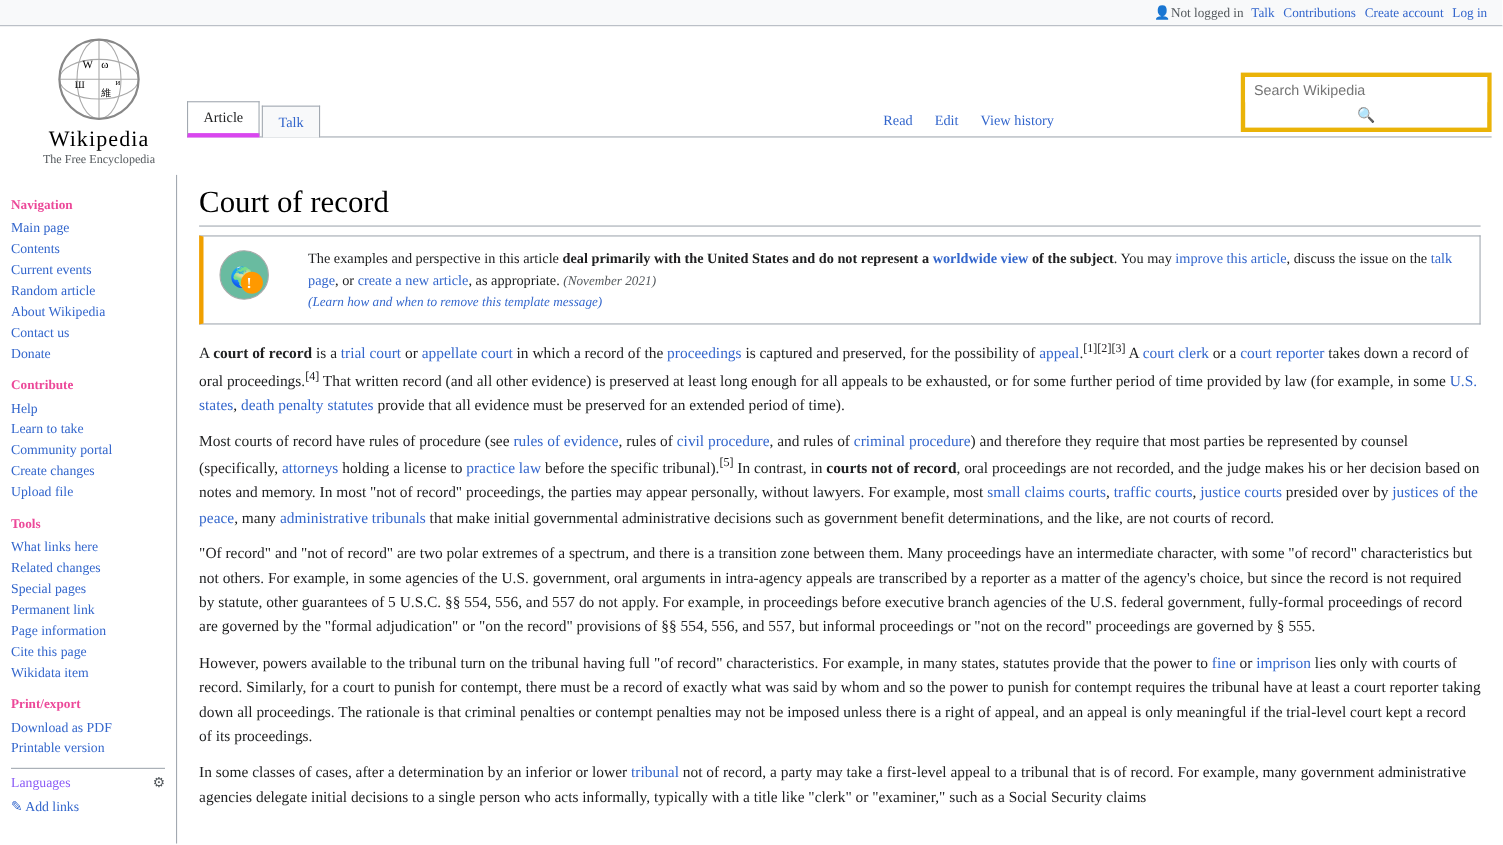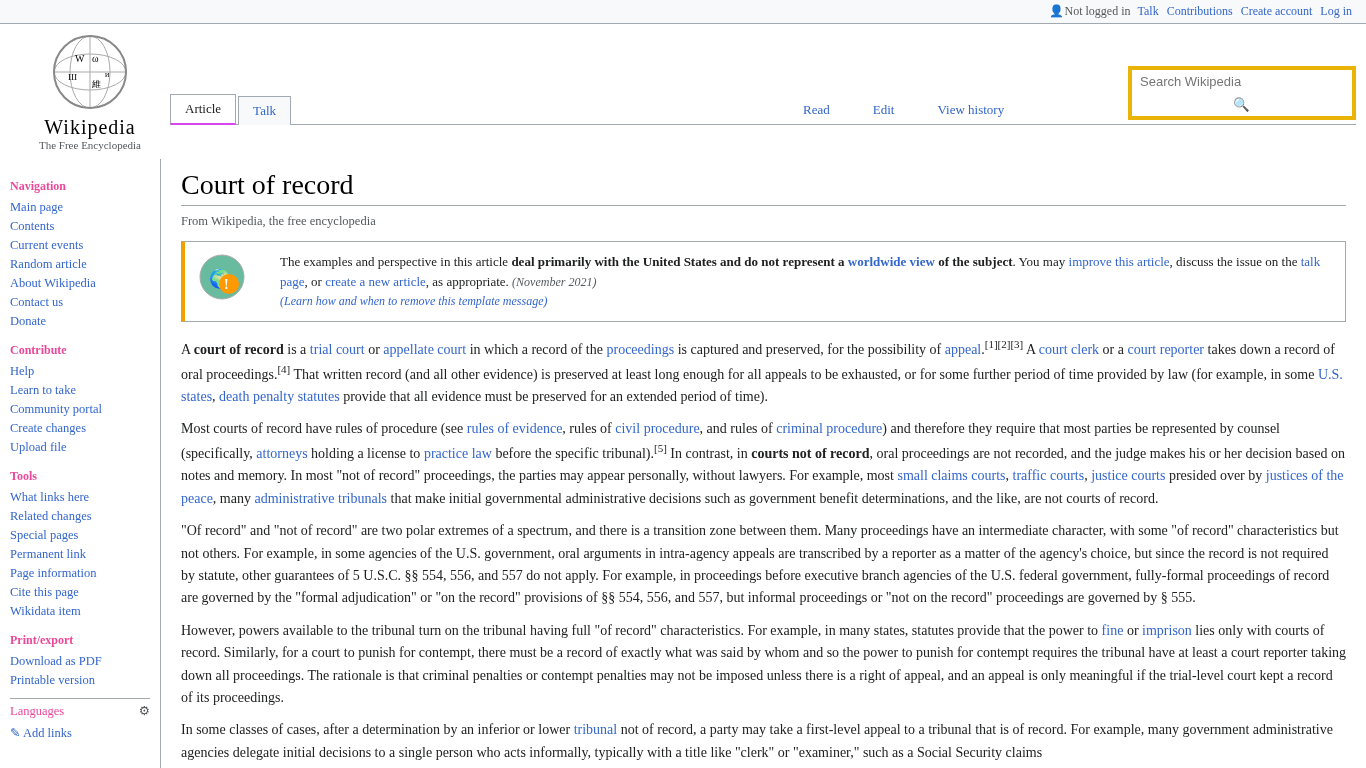--- a/index.html
+++ b/index.html
@@ -75,28 +75,27 @@
       border-bottom: none;
       background: #f8f9fa;
       margin-right: 2px;
       color: #3366cc;
       position: relative;
       bottom: -1px;
     }
     .tab.active {
       background: #fff;
       color: #202122;
-      border-bottom: 2px solid #d946ef;
+      border-bottom: 4px solid #d946ef;
       z-index: 1;
     }
     .tab-talk { background: #f8f9fa; }
     #view-tabs {
       display: flex;
       align-items: flex-end;
-      gap: 23px;
     }
     .view-tab {
       padding: 6px 10px;
       font-size: 13px;
       cursor: pointer;
       color: #3366cc;
     }
     #search-box {
       display: flex;
       align-items: center;
@@ -198,21 +197,21 @@
     h2 .edit-link { font-size: 13px; color: #3366cc; margin-left: 8px; font-family: sans-serif; }
     sup { font-size: 11px; }
     .lang-section {
       display: flex;
       justify-content: space-between;
       align-items: center;
       padding: 4px 0;
       margin-top: 8px;
       border-top: 1px solid #a2a9b1;
     }
-    .lang-label { font-size: 12.5px; color: #ec4899; }
+    .lang-label { font-size: 12.5px; color: #8b5cf6; }
     .gear-icon { color: #54595d; cursor: pointer; }
   </style>
 </head>
 <body>
 
 <div id="top-bar">
   <span>👤</span>
   <span>Not logged in</span>
   &nbsp;
   <a>Talk</a>
@@ -302,21 +301,20 @@
       <span class="gear-icon">⚙</span>
     </div>
     <a class="sidebar-link">
       <span>✎</span>
       <span>Add links</span>
     </a>
   </div>
 
   <div id="article-content">
     <h1 id="article-title">Court of record</h1>
-    <div id="article-subtitle">From Wikipedia, the free encyclopedia</div>
 
     <div class="notice-box">
       <div>
         <svg width="50" height="50" viewBox="0 0 50 50" xmlns="http://www.w3.org/2000/svg">
           <circle cx="25" cy="25" r="22" fill="#4a8" opacity="0.8"></circle>
           <circle cx="25" cy="25" r="22" fill="none" stroke="#aaa" stroke-width="1"></circle>
           <text x="12" y="33" font-size="18" fill="#fff">🌍</text>
           <circle cx="32" cy="32" r="10" fill="#ff9900"></circle>
           <text x="27" y="37" font-size="14" fill="#fff" font-weight="bold">!</text>
         </svg>

